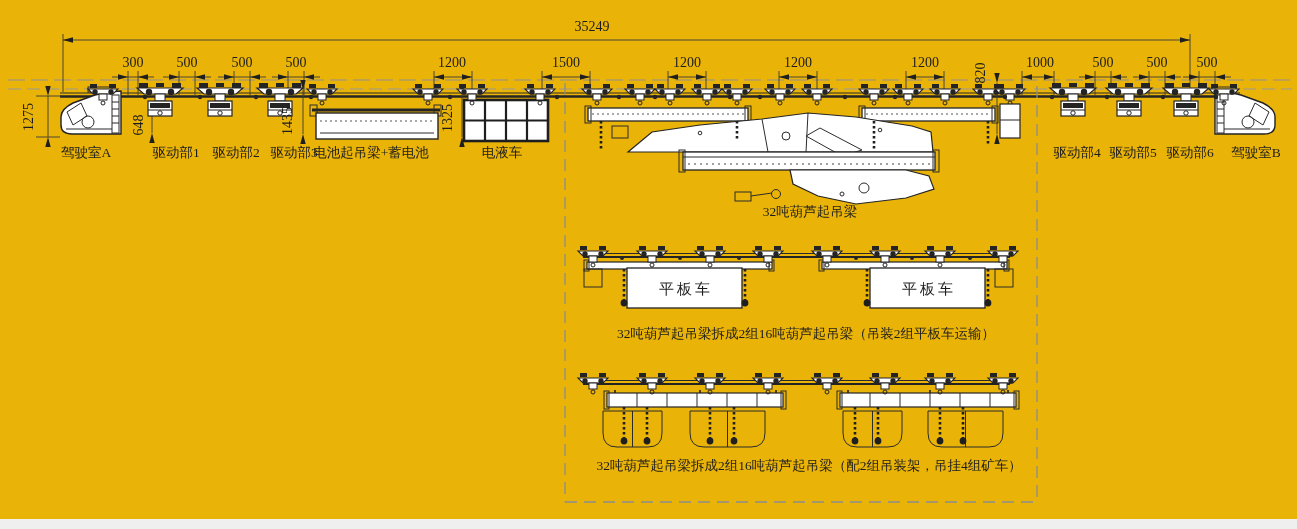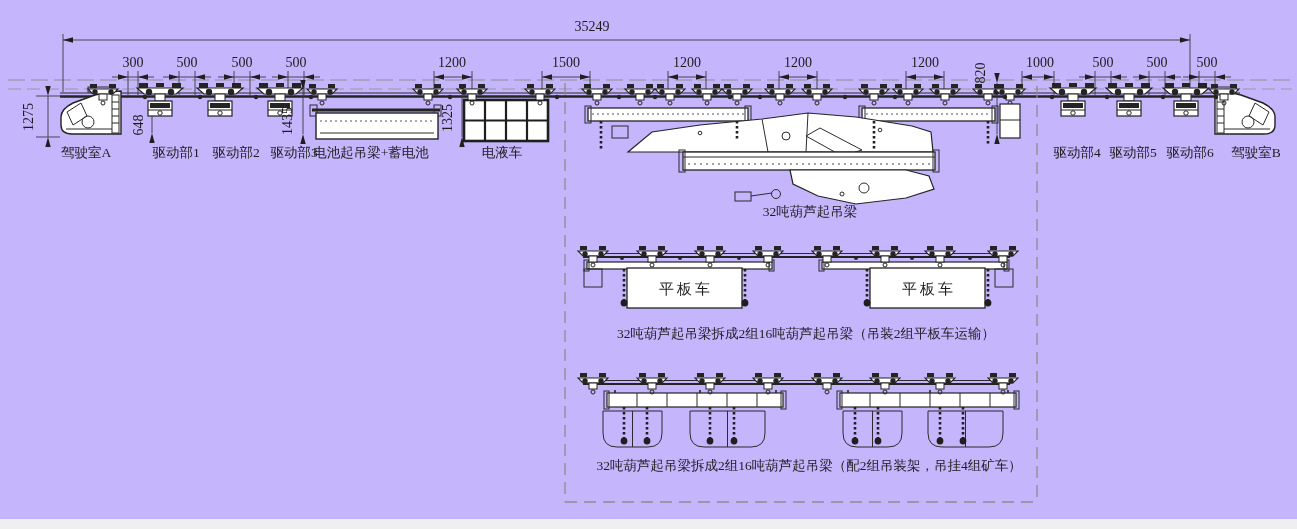--- a/index.html
+++ b/index.html
@@ -1,16 +1,16 @@
 <!DOCTYPE html>
 <html><head>
 <meta charset="utf-8">
 <style>
   html,body{margin:0;padding:0;background:#fff;}
-  .stage{position:relative;width:1297px;height:529px;background:#c4b5fd;overflow:hidden;}
+  .stage{position:relative;width:1297px;height:529px;background:#eab308;overflow:hidden;}
   .stage svg{position:absolute;left:0;top:0;}
   svg text{font-family:"Liberation Serif", serif; fill:#1d1d1d; text-anchor:middle;}
   .dim{font-size:14px;}
   .lbl{font-size:13.5px;}
   .cap{font-size:13.5px;}
   .big{font-size:15px; letter-spacing:3px;}
   .thin{stroke:#2b2b2b;stroke-width:1;fill:none;}
 </style>
 </head>
 <body>

